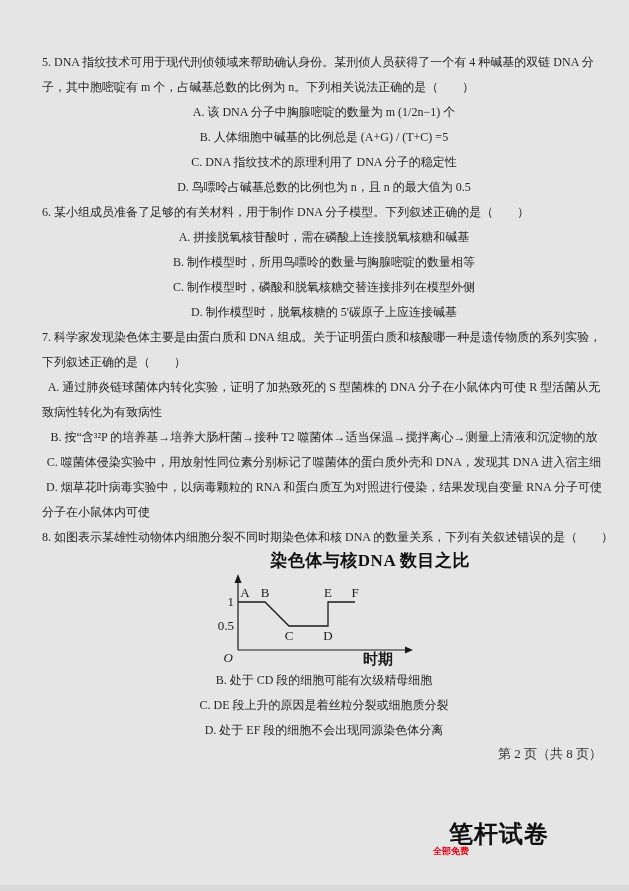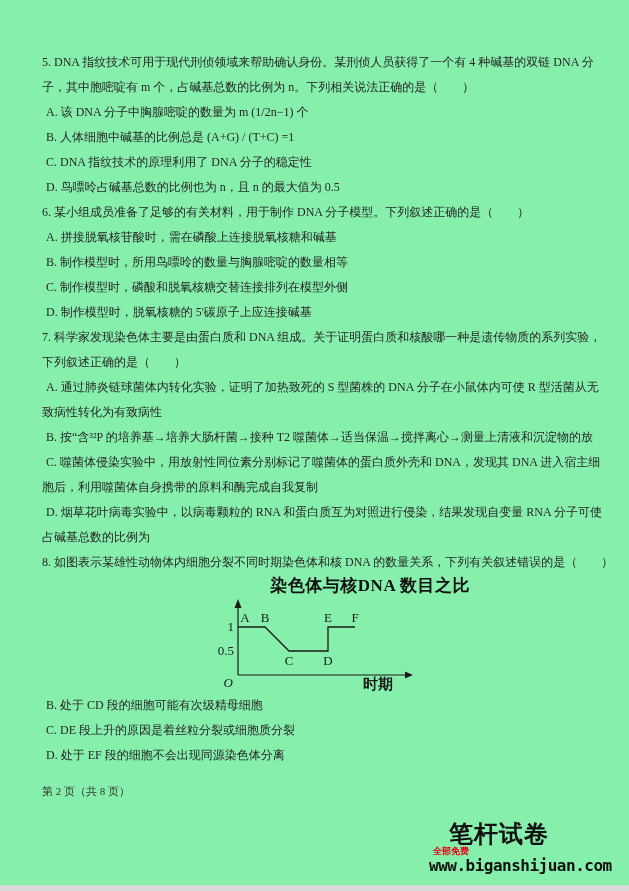--- a/index.html
+++ b/index.html
@@ -1,42 +1,42 @@
 <!DOCTYPE html>
 <html><head>
 <meta charset="utf-8">
 <style>
   html,body { margin:0; padding:0; background:#ffffff; }
   .page {
-    position:relative; width:629px; height:891px; background:#86efac;
+    position:relative; width:629px; height:891px; background:#e5e5e5;
     overflow:hidden; font-family:"Liberation Serif","DejaVu Serif",serif;
   }
   .content { position:absolute; top:50px; left:42px; width:560px; }
   .q { margin:0; padding:0; }
   .line {
     font-size:12px; line-height:25px; white-space:nowrap;
     color:#262626; letter-spacing:0;
   }
-  .line.opt { padding-left:4px; }
+  .line.opt { padding-left:4px;text-align:center; }
   .chart-block { width:300px; margin-left:128px; }
   .chart-title {
     font-size:17px; font-weight:bold; text-align:right;
     line-height:22px; color:#111; letter-spacing:0.5px;
   }
   svg.chart { display:block; margin-left:40px; }
   svg.chart .axis { stroke:#1a1a1a; stroke-width:1.2; }
   svg.chart .plot { stroke:#1a1a1a; stroke-width:1.3; fill:none; }
   svg.chart .arrow { fill:#1a1a1a; }
   svg.chart text { fill:#1a1a1a; }
   svg.chart .pt-label { font:13px "Liberation Serif",serif; }
   svg.chart .tick-label { font:13px "Liberation Serif",serif; }
   svg.chart .origin { font:italic 13px "Liberation Serif",serif; }
   svg.chart .xlabel { font:bold 15px "Liberation Serif",serif; }
   .footer {
-    margin-top:14px; text-align:left; font-size:11px;
+    margin-top:2px; text-align:right; font-size:13px;
     line-height:18px; color:#333;
   }
   .watermark { position:absolute; right:8px; bottom:8px; width:210px; height:68px; }
   .wm-brand {
     position:absolute; left:38px; top:0; font-size:24px; font-weight:bold;
     color:#111; font-family:Liberation Serif, serif; letter-spacing:1px;
     line-height:38px;
   }
   .wm-free {
     position:absolute; left:22px; top:30px; font-size:9px; font-weight:bold;
@@ -55,43 +55,42 @@
 </head>
 <body>
 
 <div class="page">
   <div class="content">
 
     <div class="q">
       <div class="line">5. DNA 指纹技术可用于现代刑侦领域来帮助确认身份。某刑侦人员获得了一个有 4 种碱基的双链 DNA 分</div>
       <div class="line">子，其中胞嘧啶有 m 个，占碱基总数的比例为 n。下列相关说法正确的是（　　）</div>
       <div class="line opt">A. 该 DNA 分子中胸腺嘧啶的数量为 m (1/2n−1) 个</div>
-      <div class="line opt">B. 人体细胞中碱基的比例总是 (A+G) / (T+C) =1</div>
+      <div class="line opt">B. 人体细胞中碱基的比例总是 (A+G) / (T+C) =5</div>
       <div class="line opt">C. DNA 指纹技术的原理利用了 DNA 分子的稳定性</div>
       <div class="line opt">D. 鸟嘌呤占碱基总数的比例也为 n，且 n 的最大值为 0.5</div>
     </div>
 
     <div class="q">
       <div class="line">6. 某小组成员准备了足够的有关材料，用于制作 DNA 分子模型。下列叙述正确的是（　　）</div>
       <div class="line opt">A. 拼接脱氧核苷酸时，需在磷酸上连接脱氧核糖和碱基</div>
       <div class="line opt">B. 制作模型时，所用鸟嘌呤的数量与胸腺嘧啶的数量相等</div>
       <div class="line opt">C. 制作模型时，磷酸和脱氧核糖交替连接排列在模型外侧</div>
       <div class="line opt">D. 制作模型时，脱氧核糖的 5'碳原子上应连接碱基</div>
     </div>
 
     <div class="q">
       <div class="line">7. 科学家发现染色体主要是由蛋白质和 DNA 组成。关于证明蛋白质和核酸哪一种是遗传物质的系列实验，</div>
       <div class="line">下列叙述正确的是（　　）</div>
       <div class="line opt">A. 通过肺炎链球菌体内转化实验，证明了加热致死的 S 型菌株的 DNA 分子在小鼠体内可使 R 型活菌从无</div>
       <div class="line">致病性转化为有致病性</div>
       <div class="line opt">B. 按“含³²P 的培养基→培养大肠杆菌→接种 T2 噬菌体→适当保温→搅拌离心→测量上清液和沉淀物的放</div>
       <div class="line opt">C. 噬菌体侵染实验中，用放射性同位素分别标记了噬菌体的蛋白质外壳和 DNA，发现其 DNA 进入宿主细</div>
-      <div class="line">胞后，利用噬菌体自身携带的原料和酶完成自我复制</div>
       <div class="line opt">D. 烟草花叶病毒实验中，以病毒颗粒的 RNA 和蛋白质互为对照进行侵染，结果发现自变量 RNA 分子可使</div>
-      <div class="line">占碱基总数的比例为</div>
+      <div class="line">分子在小鼠体内可使</div>
     </div>
 
     <div class="q">
       <div class="line">8. 如图表示某雄性动物体内细胞分裂不同时期染色体和核 DNA 的数量关系，下列有关叙述错误的是（　　）</div>
 
       <div class="chart-block">
         <div class="chart-title">染色体与核DNA 数目之比</div>
         <svg id="chart-svg" class="chart" width="230" height="96" viewBox="0 0 230 96">
           <line class="axis" x1="28" y1="78" x2="28" y2="8"></line>
           <line class="axis" x1="28" y1="78" x2="197" y2="78"></line>
@@ -115,17 +114,16 @@
       <div class="line opt">C. DE 段上升的原因是着丝粒分裂或细胞质分裂</div>
       <div class="line opt">D. 处于 EF 段的细胞不会出现同源染色体分离</div>
     </div>
 
     <div class="footer">第 2 页（共 8 页）</div>
   </div>
 
   <div class="watermark">
     <div class="wm-brand">笔杆试卷</div>
     <div class="wm-free" style="color: rgb(230, 0, 18);">全部免费</div>
-    <div class="wm-url">www.biganshijuan.com</div>
   </div>
 
   <div class="bottom-strip"></div>
 </div>
 
 </body></html>

